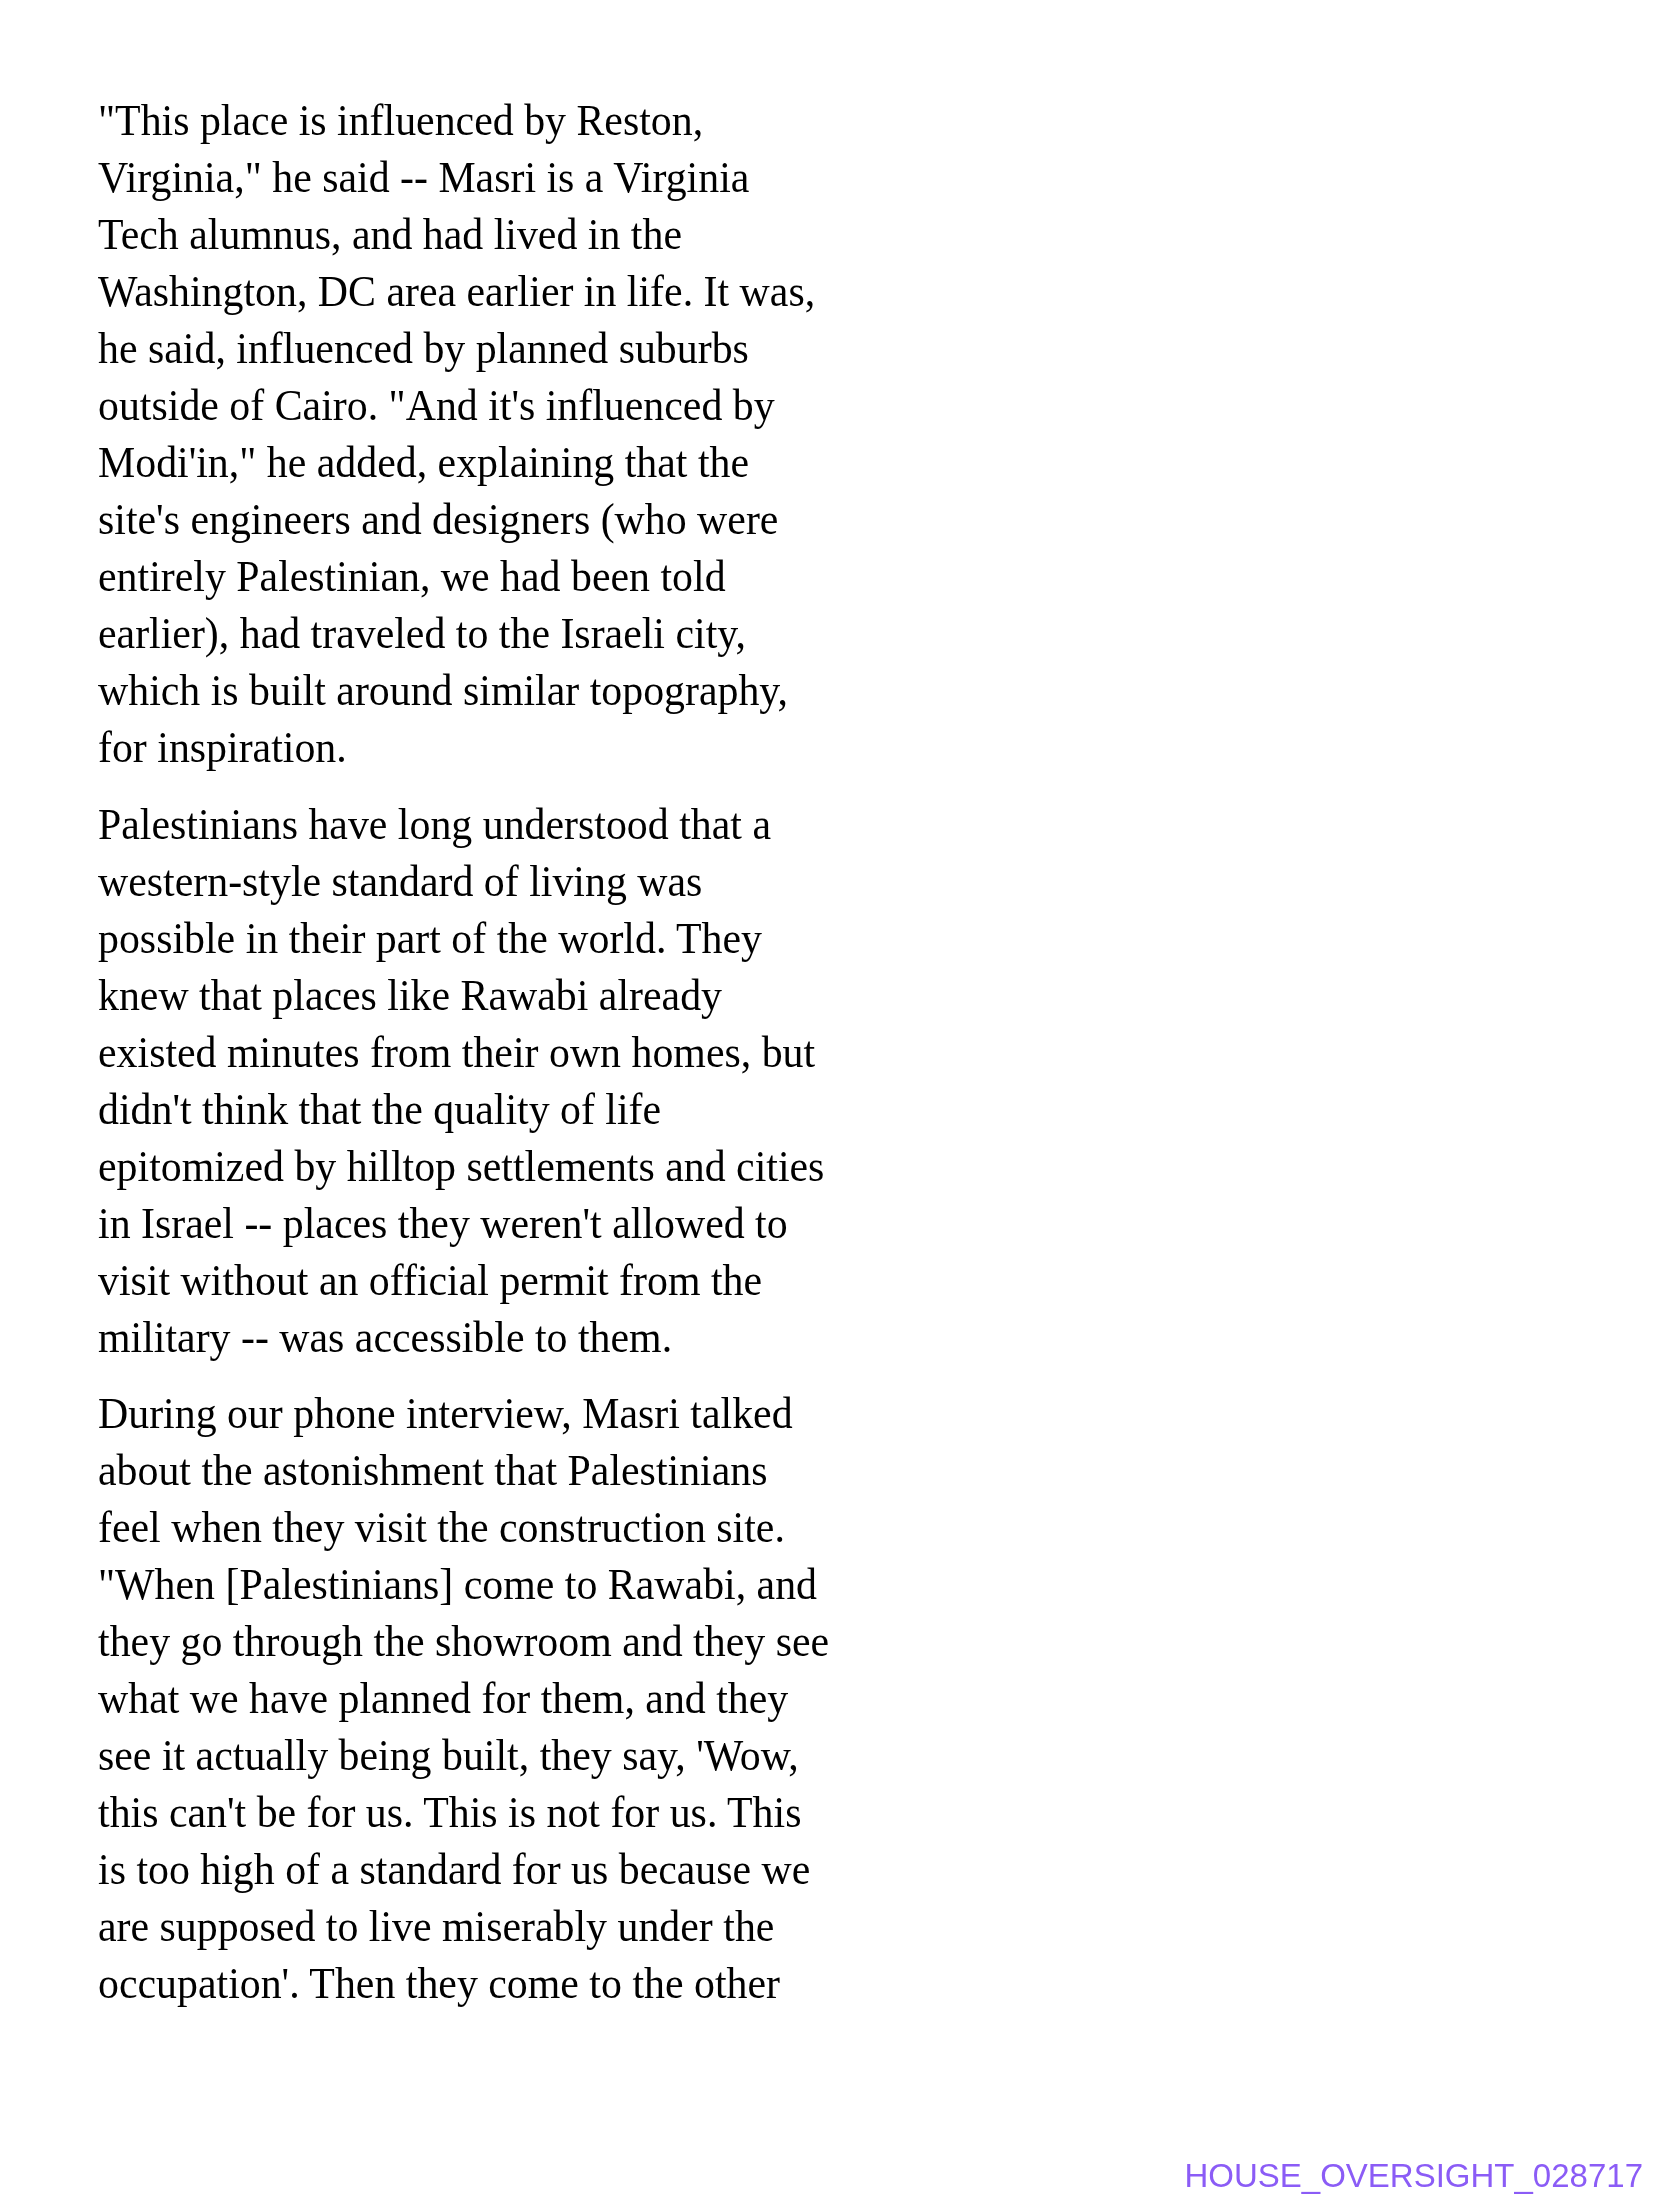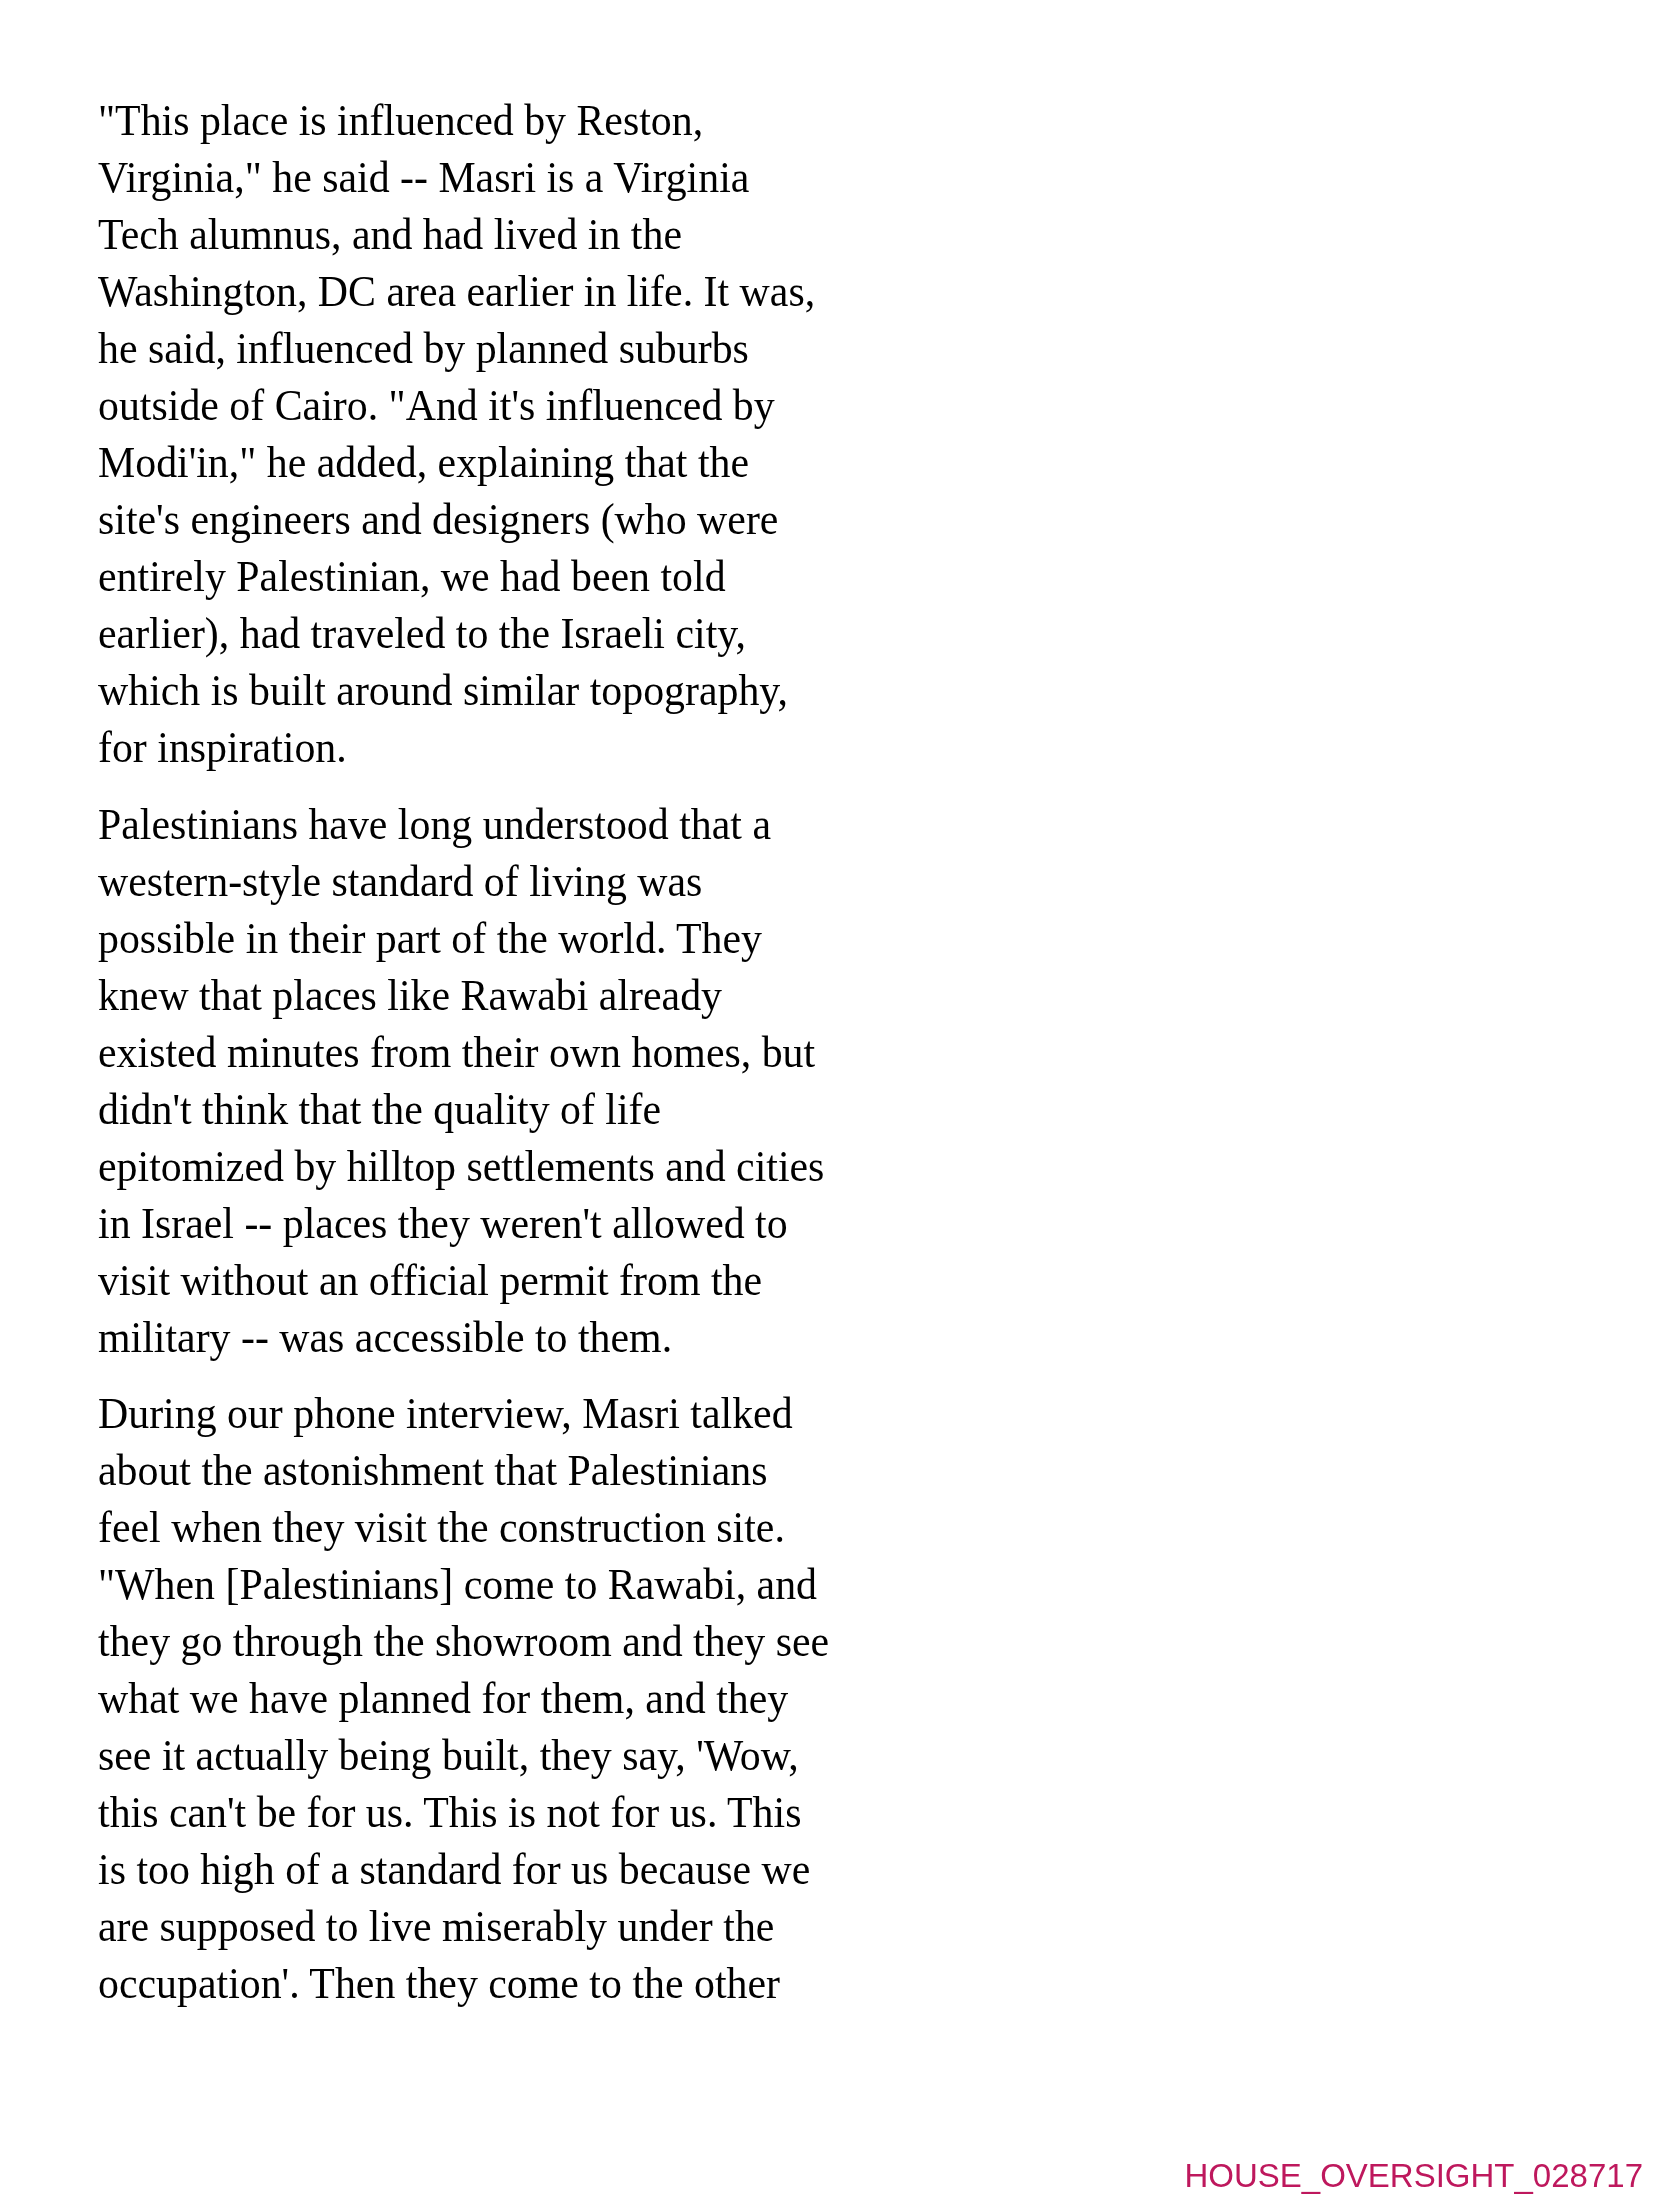--- a/index.html
+++ b/index.html
@@ -34,21 +34,21 @@
     margin: 0 0 19.6px 0;
   }
   .line {
     height: 57px;
   }
   
   .bates {
     position: absolute;
     top: 2157px;
     right: 26px;
-    color: #be185d;
+    color: #8b5cf6;
     font-family: "Liberation Sans", "DejaVu Sans", sans-serif;
     font-size: 33px;
     line-height: 38px;
     white-space: pre;
   }
 </style>
 </head>
 <body style="background: rgb(255, 255, 255);">
 
 <main class="doc-page">

